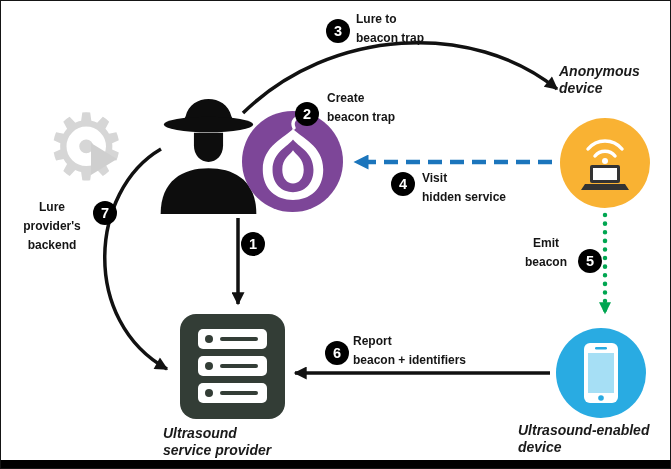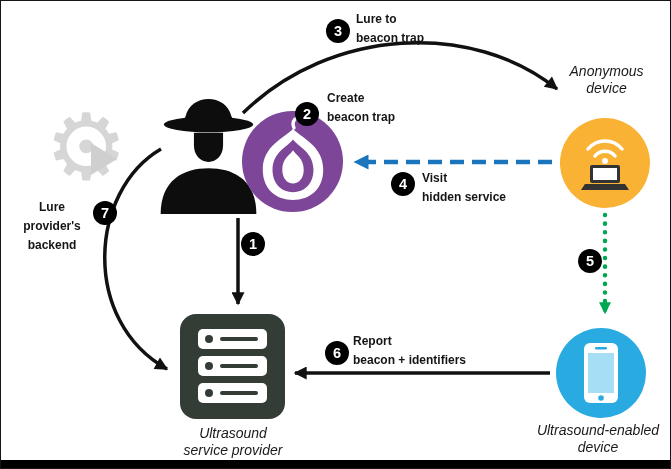--- a/index.html
+++ b/index.html
@@ -1,20 +1,20 @@
 <!DOCTYPE html>
 <html><head>
 <meta charset="utf-8">
 <style>
   * { margin:0; padding:0; box-sizing:border-box; }
   html,body { width:671px; height:469px; background:#fff; font-family:"Liberation Sans",sans-serif; }
   .stage { position:relative; width:671px; height:469px; background:#fff; border:1px solid #151515; overflow:hidden; }
   .abs { position:absolute; }
   .step-label { position:absolute; font-size:12px; font-weight:bold; color:#151515; line-height:19px; white-space:pre-line; }
-  .entity-label { position:absolute; font-style:italic; font-weight:400; font-size:14px; color:#1a1a1a; line-height:17px; white-space:pre-line; text-align:center; }
+  .entity-label { position:absolute; font-style:italic; font-weight:700; font-size:14px; color:#1a1a1a; line-height:17px; white-space:pre-line; text-align:left; }
   .badge { position:absolute; width:24px; height:24px; border-radius:50%; background:#000; color:#fff; font-size:14.5px; font-weight:bold; display:flex; align-items:center; justify-content:center; }
   .circle { position:absolute; border-radius:50%; display:flex; align-items:center; justify-content:center; }
   .tor-circle { left:241px; top:110px; width:101px; height:101px; background:#7D4698; }
   .anon-circle { left:559px; top:117px; width:90px; height:90px; background:#F9B233; }
   .phone-circle { left:555px; top:327px; width:90px; height:90px; background:#29ABE2; }
   .server-box { position:absolute; left:179px; top:313px; width:105px; height:105px; background:#333D36; border-radius:16px; }
   .watermark { position:absolute; left:44px; top:100px; color:#d6d6d6; font-size:92px; line-height:1; }
   .play-tri { position:absolute; left:46px; top:42px; width:0; height:0; border-left:26px solid #cfcfcf; border-top:16px solid transparent; border-bottom:16px solid transparent; }
   .bottom-bar { position:absolute; left:0; bottom:0; width:671px; height:8px; background:#000; }
   svg.overlay { position:absolute; left:0; top:0; pointer-events:none; }
@@ -106,20 +106,22 @@
 
   <div class="step-label" style="left:355px;top:9px">Lure to
 beacon trap</div>
   <div class="step-label" style="left:326px;top:88px">Create
 beacon trap</div>
   <div class="step-label" style="left:421px;top:168px">Visit
 hidden service</div>
   <div class="step-label" style="left:8px;top:197px;width:86px;text-align:center">Lure
 provider's
 backend</div>
+  <div class="step-label" style="left:516px;top:233px;width:58px;text-align:center">Emit
+beacon</div>
   <div class="step-label" style="left:352px;top:331px">Report
 beacon + identifiers</div>
 
   <div class="entity-label" style="left:558px;top:62px;width:95px">Anonymous
 device</div>
   <div class="entity-label" style="left:162px;top:424px;width:140px">Ultrasound
 service provider</div>
   <div class="entity-label" style="left:517px;top:421px;width:160px">Ultrasound-enabled
 device</div>
 

